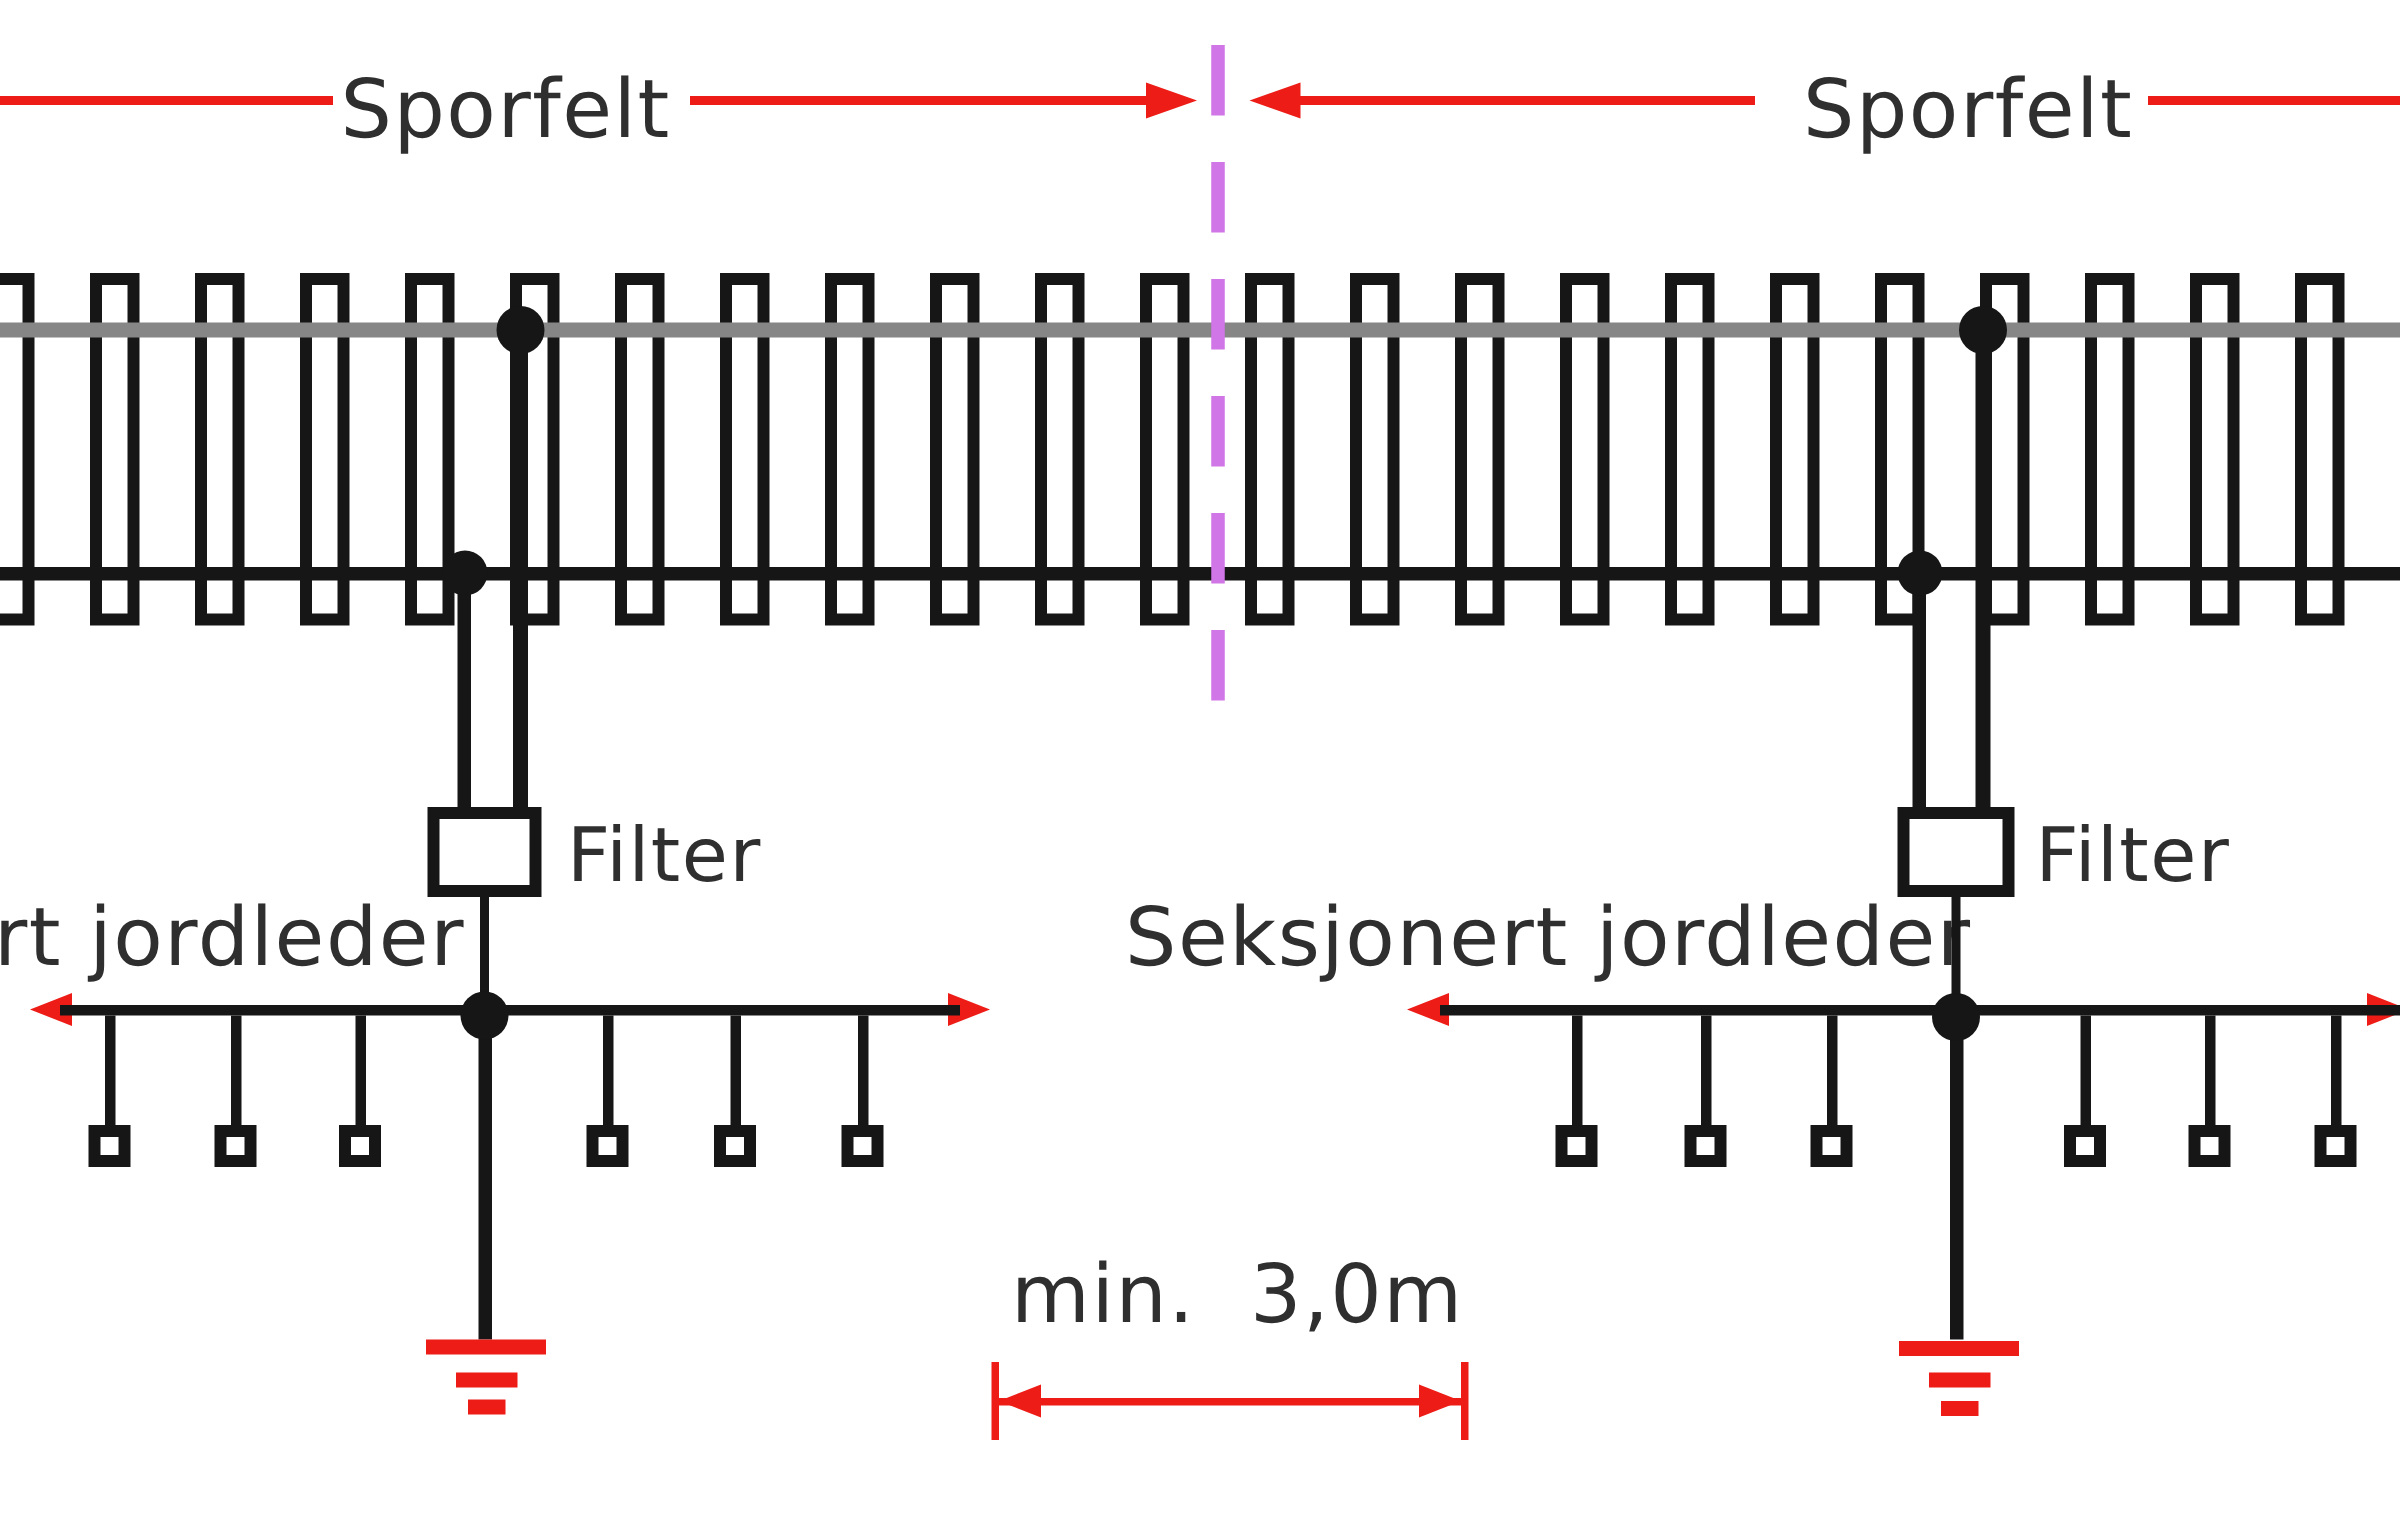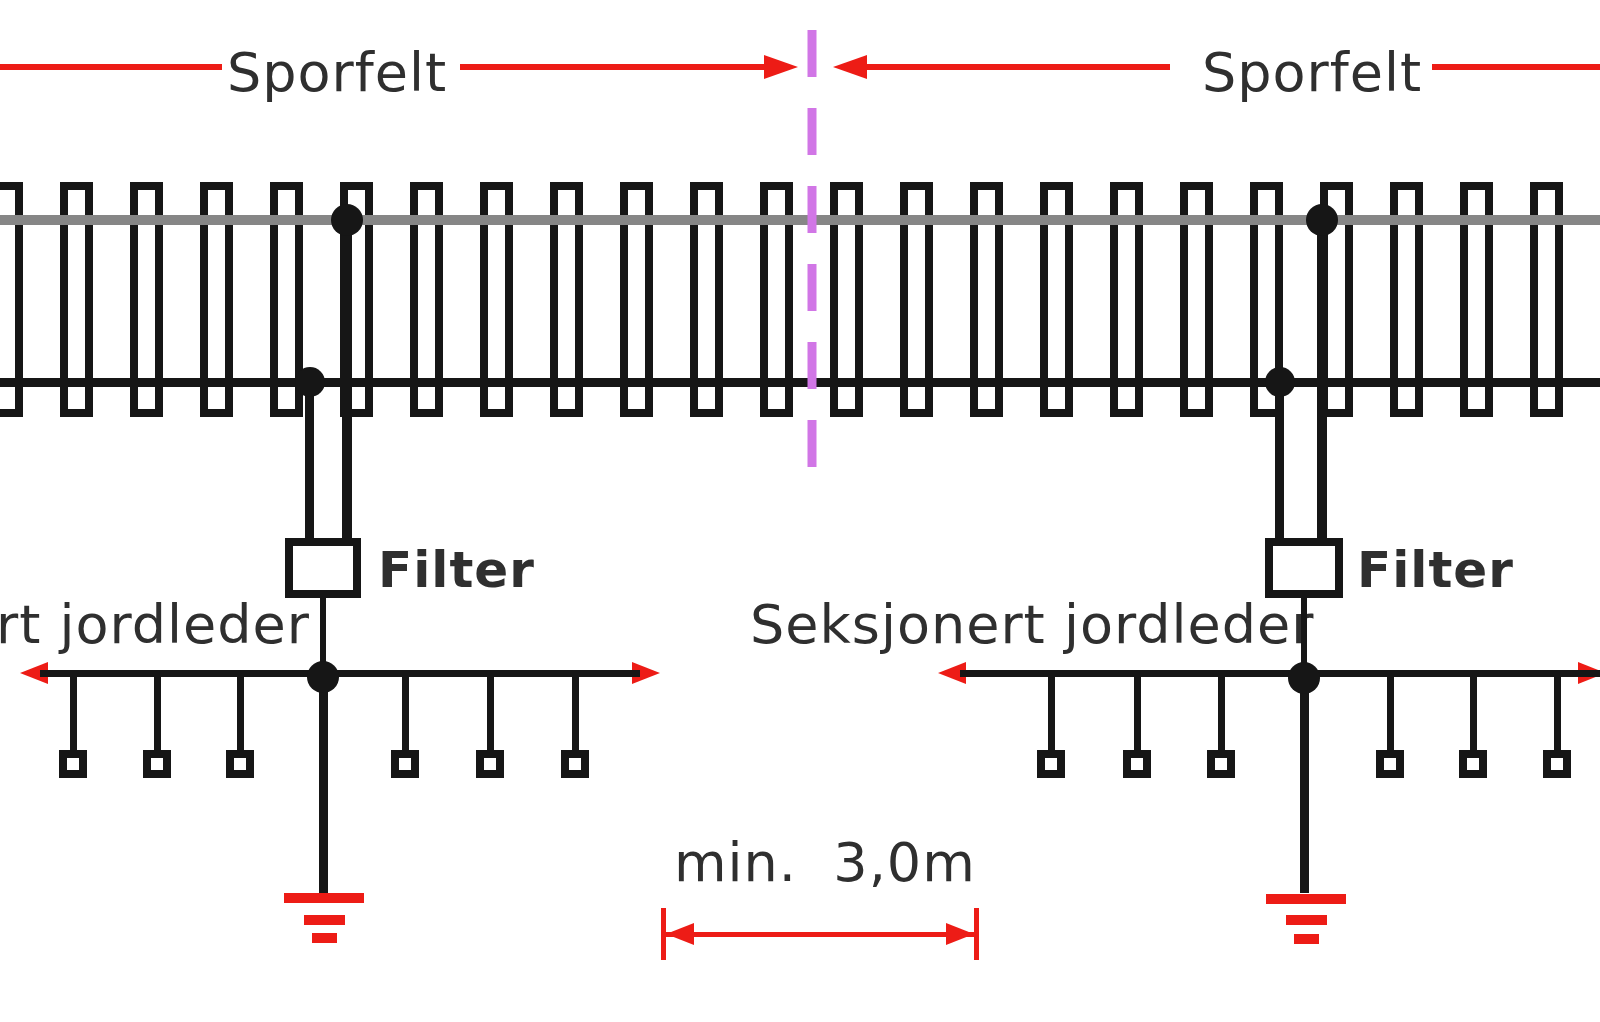--- a/index.html
+++ b/index.html
@@ -3,21 +3,21 @@
 <meta charset="utf-8">
 <style>
   html,body{margin:0;padding:0;background:#ffffff;}
   #canvas{
     position:relative;width:1600px;height:1022px;overflow:hidden;background:#ffffff;
     font-family:"DejaVu Sans","Liberation Sans",sans-serif;color:#2f2f2f;
   }
   
   .lbl{position:absolute;white-space:nowrap;color:#2f2f2f;letter-spacing:1px;line-height:1;}
   .lbl-big{font-size:54px;}
-  .lbl-filter{font-size:50px;font-weight:bold;}
+  .lbl-filter{font-size:50px;}
   .lbl-dim{font-size:54px;white-space:pre;}
   
   .redline{position:absolute;height:6px;background:#ed1c16;}
   .arrow-right{position:absolute;width:0;height:0;border-top:12px solid transparent;border-bottom:12px solid transparent;border-left:34px solid #ed1c16;}
   .arrow-left{position:absolute;width:0;height:0;border-top:12px solid transparent;border-bottom:12px solid transparent;border-right:34px solid #ed1c16;}
   .arrow-right.sm{border-top-width:11px;border-bottom-width:11px;border-left-width:28px;}
   .arrow-left.sm{border-top-width:11px;border-bottom-width:11px;border-right-width:28px;}
   
   .sleeper{position:absolute;box-sizing:border-box;background:#ffffff;border:8px solid #161616;z-index:1;}
   .rail{position:absolute;left:0;width:1600px;z-index:2;}

